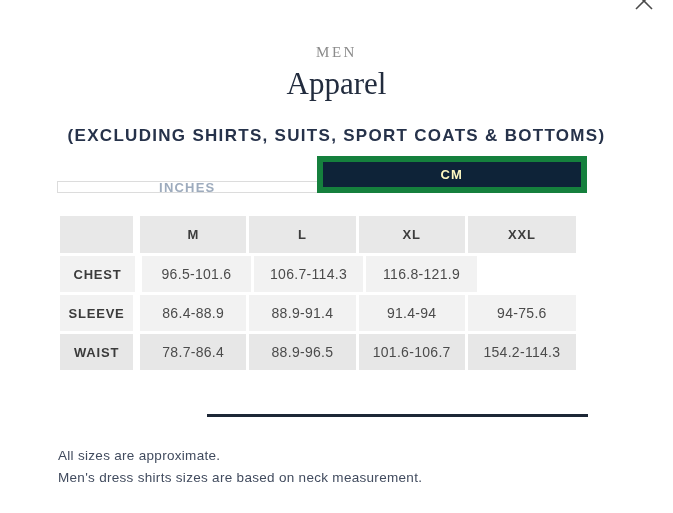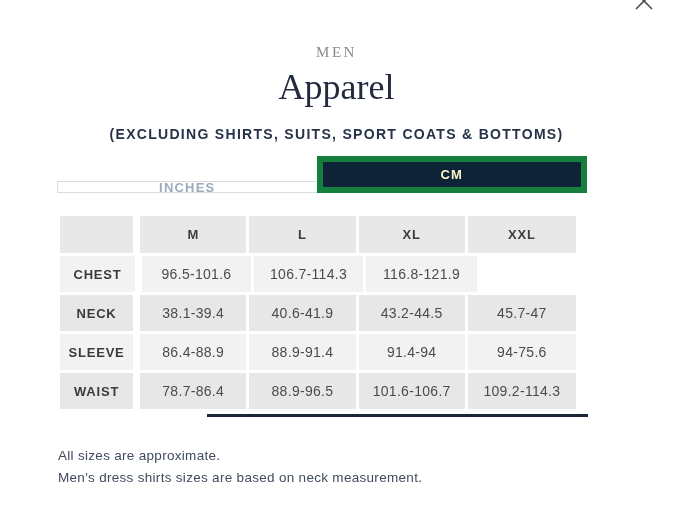--- a/index.html
+++ b/index.html
@@ -44,30 +44,30 @@
     color:#8b8b8b;
   }
   .apparel-title{
     position:absolute;
     top:66px;
     left:0;
     width:100%;
     text-align:center;
     font-family:"Liberation Serif", serif;
     font-weight:400;
-    font-size:36px;
+    font-size:31px;
     color:var(--title-navy);
   }
   .subtitle{
     position:absolute;
     top:126px;
     left:0;
     width:100%;
     text-align:center;
-    font-size:14px;
+    font-size:17px;
     font-weight:bold;
     letter-spacing:1.3px;
     color:#26324a;
   }
   
   .tabs{
     position:absolute;
     top:156px;
     left:57px;
     width:530px;
@@ -194,42 +194,35 @@
       <div class="cell cell-data">XXL</div>
     </div>
 
     <div class="trow bg-light">
       <div class="cell cell-label">CHEST</div>
       <div class="cell cell-data">96.5-101.6</div>
       <div class="cell cell-data">106.7-114.3</div>
       <div class="cell cell-data">116.8-121.9</div>
     </div>
 
-    <div class="trow bg-dark">
-      <div class="cell cell-label">NECK</div>
-      <div class="cell cell-data">38.1-39.4</div>
-      <div class="cell cell-data">40.6-41.9</div>
-      <div class="cell cell-data">43.2-44.5</div>
-      <div class="cell cell-data">45.7-47</div>
-    </div>
 
     <div class="trow bg-light">
       <div class="cell cell-label">SLEEVE</div>
       <div class="cell cell-data">86.4-88.9</div>
       <div class="cell cell-data">88.9-91.4</div>
       <div class="cell cell-data">91.4-94</div>
       <div class="cell cell-data">94-75.6</div>
     </div>
 
     <div class="trow bg-dark">
       <div class="cell cell-label">WAIST</div>
       <div class="cell cell-data">78.7-86.4</div>
       <div class="cell cell-data">88.9-96.5</div>
       <div class="cell cell-data">101.6-106.7</div>
-      <div class="cell cell-data">109.2-114.3</div>
+      <div class="cell cell-data">154.2-114.3</div>
     </div>
 
   </div>
 
   <div class="hscroll-thumb"></div>
 
   <div class="footnote footnote-1">All sizes are approximate.</div>
   <div class="footnote footnote-2">Men's dress shirts sizes are based on neck measurement.</div>
 
 </div>

